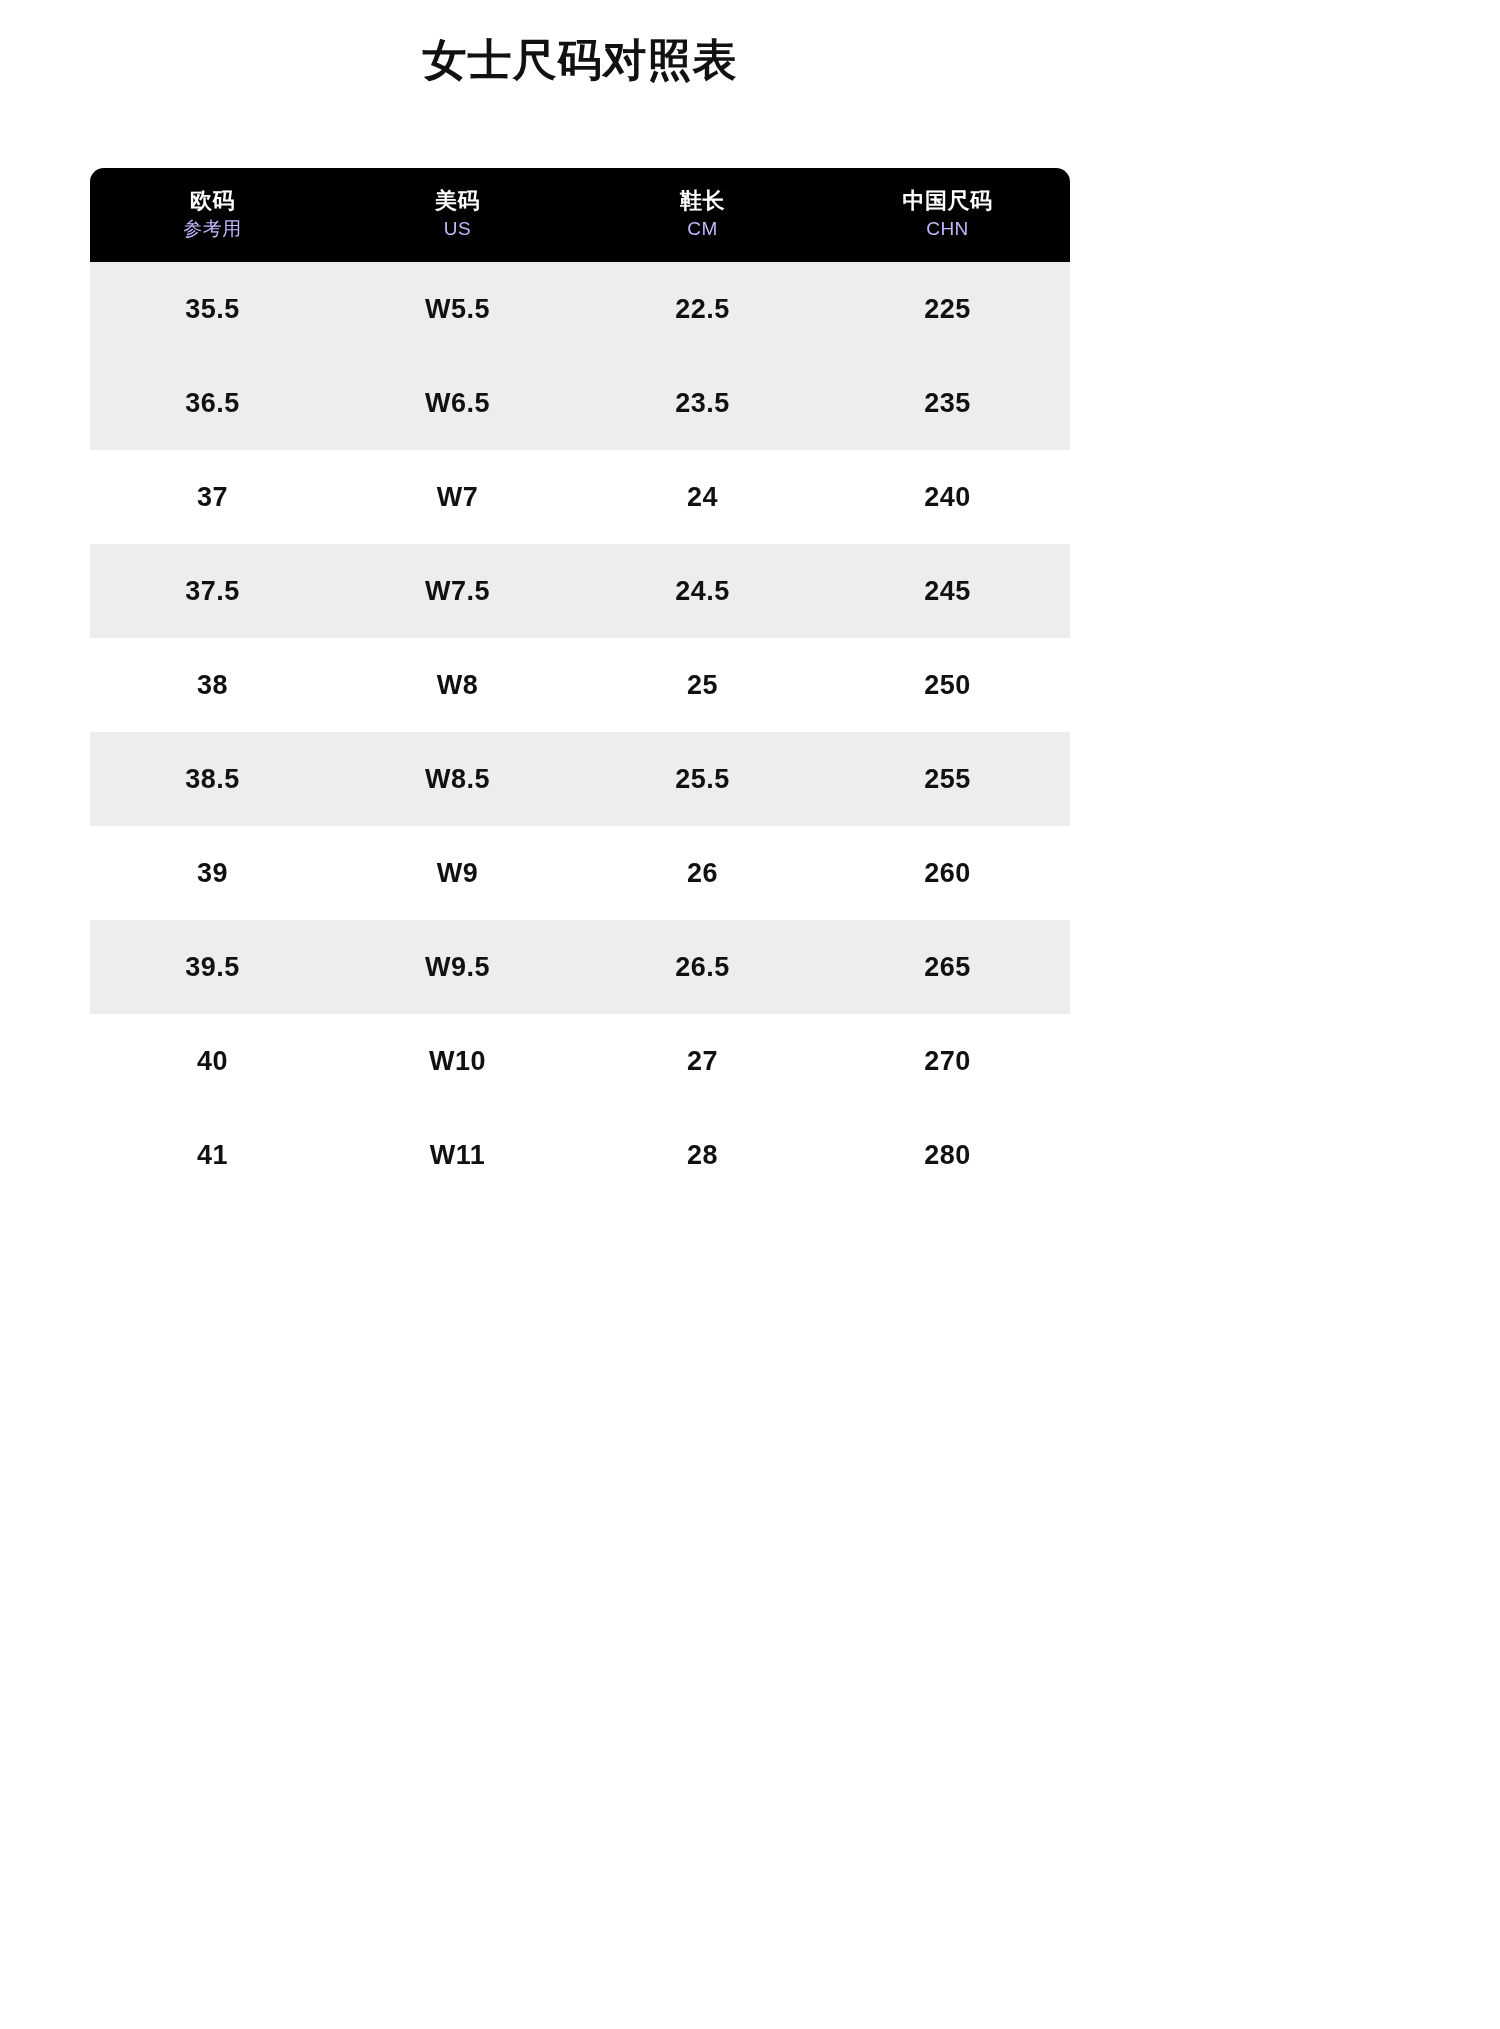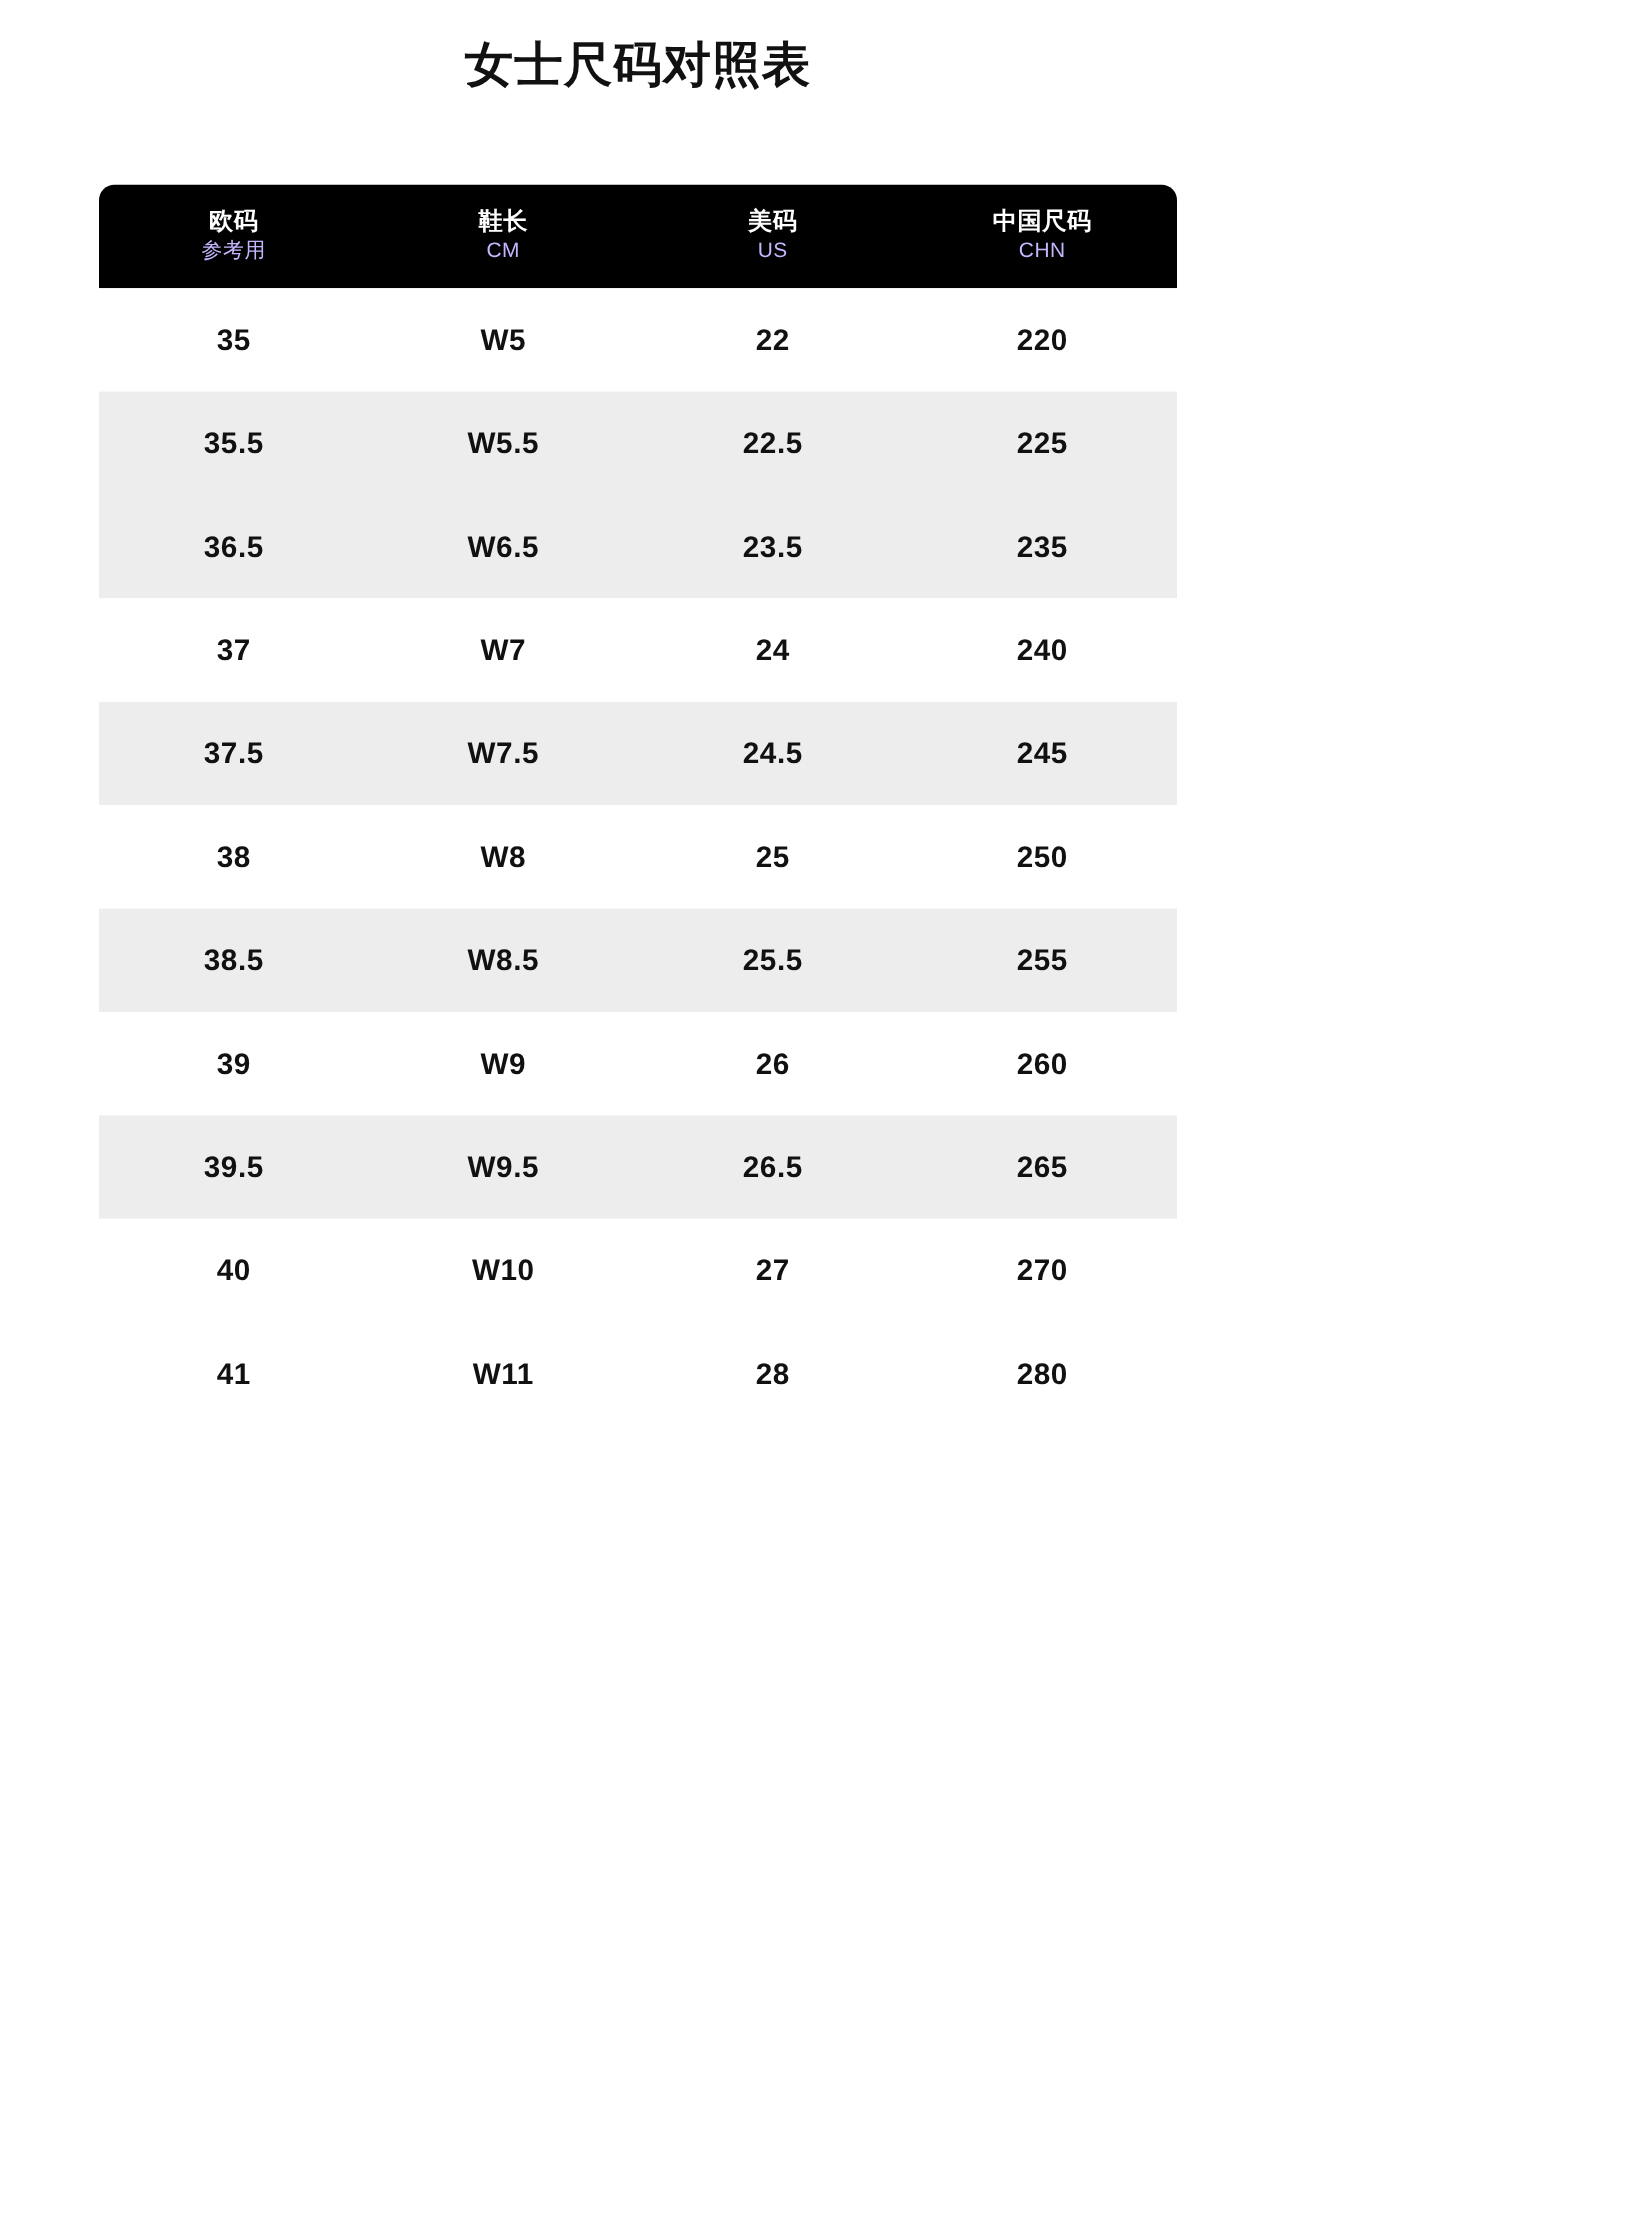--- a/index.html
+++ b/index.html
@@ -105,40 +105,34 @@
   <div class="chart-title">女士尺码对照表</div>
 
   <div class="size-table">
 
     <div class="table-header">
       <div class="th-cell">
         <div class="th-main">欧码</div>
         <div class="th-sub">参考用</div>
       </div>
       <div class="th-cell">
+        <div class="th-main">美码</div>
+        <div class="th-sub">US</div>
+      </div>
+      <div class="th-cell">
         <div class="th-main">鞋长</div>
         <div class="th-sub">CM</div>
-      </div>
-      <div class="th-cell">
-        <div class="th-main">美码</div>
-        <div class="th-sub">US</div>
       </div>
       <div class="th-cell">
         <div class="th-main">中国尺码</div>
         <div class="th-sub">CHN</div>
       </div>
     </div>
 
     <div class="table-body" id="table-body">
-        <div class="table-row">
-          <div class="td-cell">35</div>
-          <div class="td-cell">W5</div>
-          <div class="td-cell">22</div>
-          <div class="td-cell">220</div>
-        </div>
         <div class="table-row banded">
           <div class="td-cell">35.5</div>
           <div class="td-cell">W5.5</div>
           <div class="td-cell">22.5</div>
           <div class="td-cell">225</div>
         </div>
         <div class="table-row banded">
           <div class="td-cell">36.5</div>
           <div class="td-cell">W6.5</div>
           <div class="td-cell">23.5</div>

